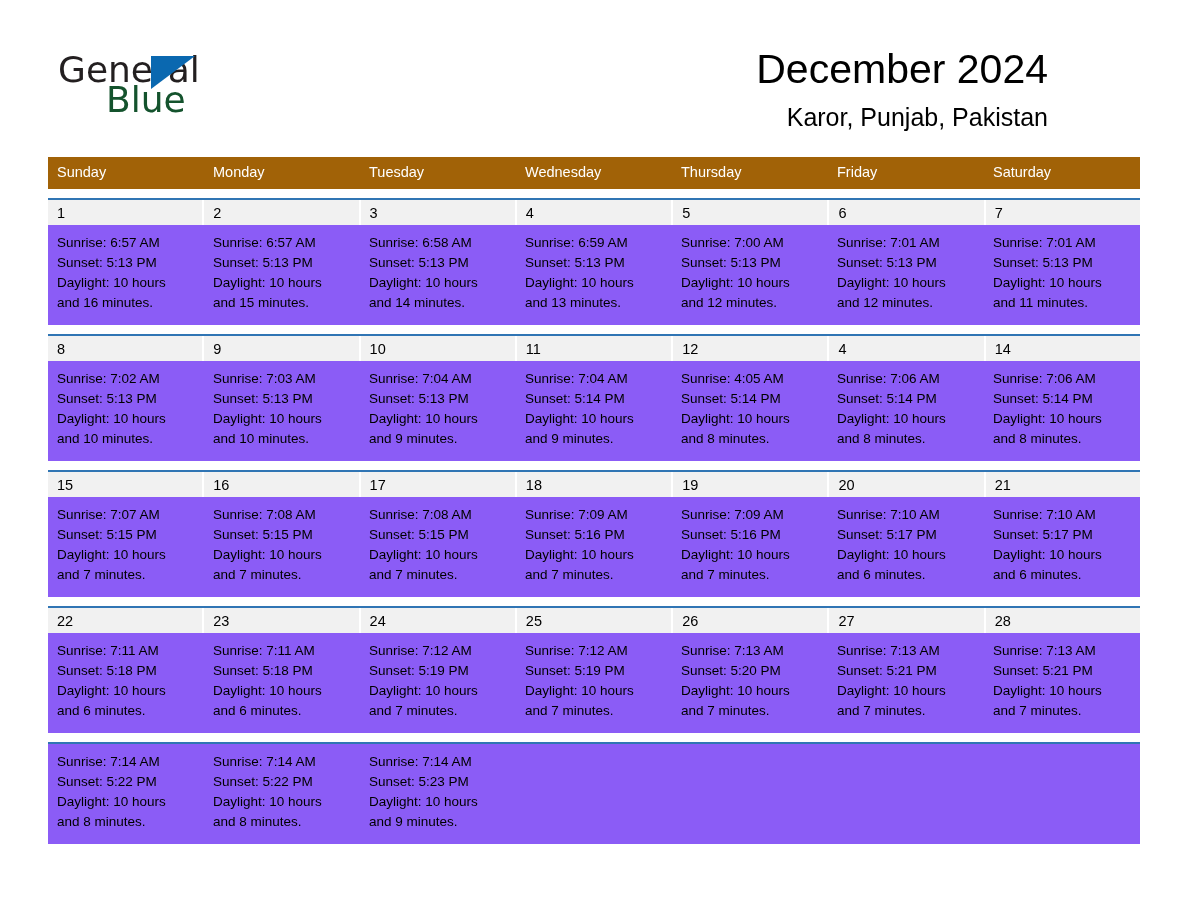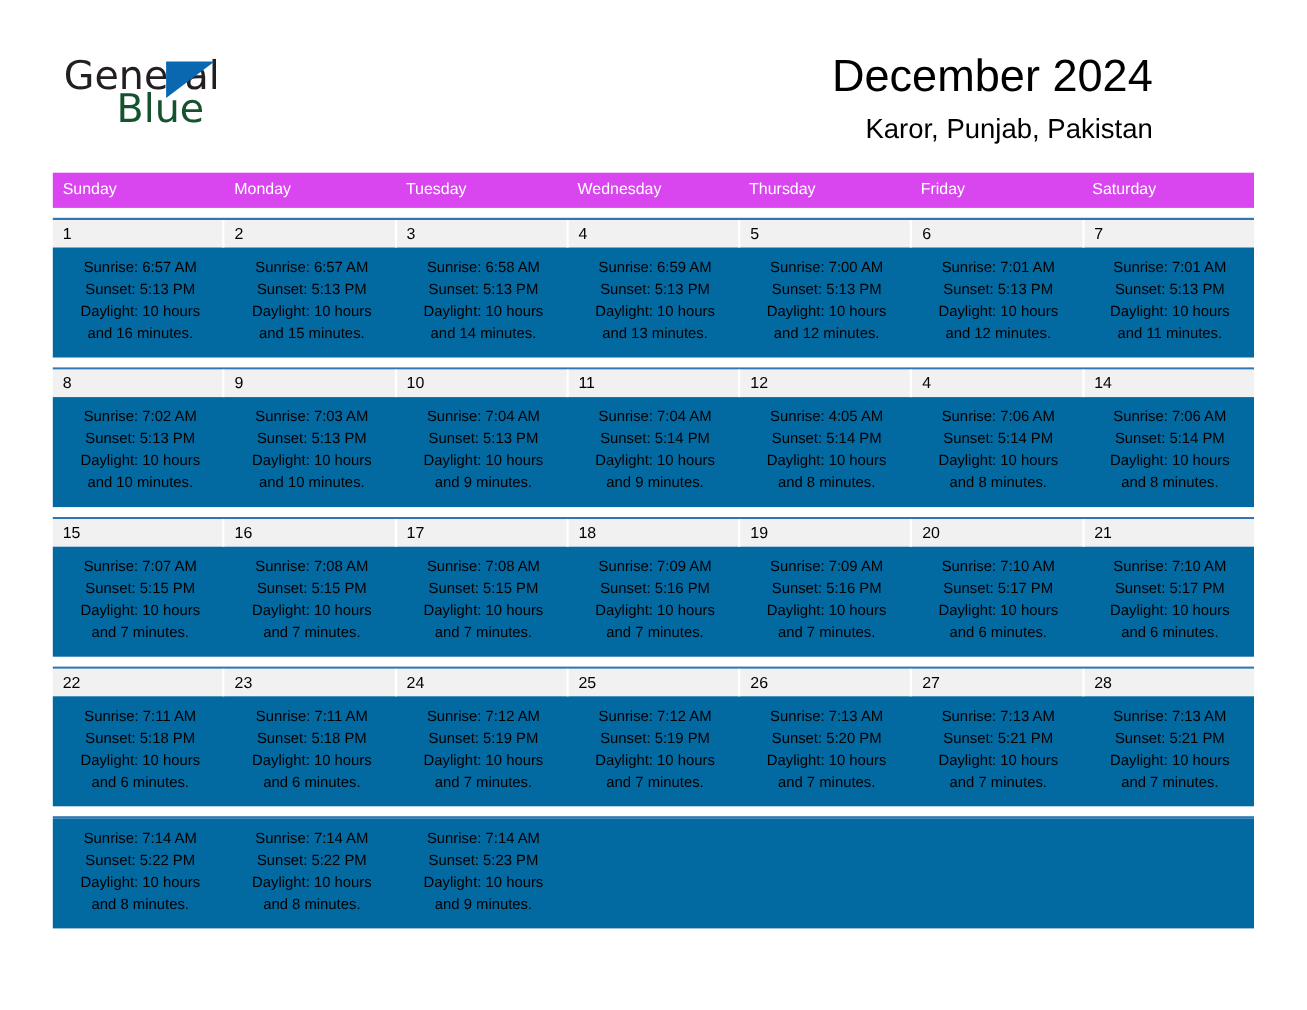--- a/index.html
+++ b/index.html
@@ -94,21 +94,21 @@
   
   .calendar {
     position: absolute;
     left: 48px;
     top: 157px;
     width: 1092px;
   }
   .cal-head {
     display: flex;
     width: 100%;
-    background: #d946ef;
+    background: #a16207;
     height: 32px;
   }
   .cal-head .hcell {
     flex: 1 1 0;
     box-sizing: border-box;
     padding: 6px 0 0 9px;
     color: #ffffff;
     font-size: 14.5px;
     line-height: 18px;
     font-weight: 400;
@@ -138,23 +138,22 @@
     font-size: 14.5px;
     line-height: 19px;
     color: #000000;
     border-right: 2px solid #ffffff;
   }
   .week-daterow .dcell:last-child { border-right: none; }
 
   .week-inforow {
     display: flex;
     width: 100%;
-    background: #0369a1;
+    background: #8b5cf6;
     min-height: 100px;
-    text-align: center;
   }
   .week-inforow .icell {
     flex: 1 1 0;
     box-sizing: border-box;
     padding: 8px 6px 0 9px;
     font-size: 13.5px;
     line-height: 20px;
     color: #000000;
   }
   .icell .ln { display: block; white-space: nowrap; }

